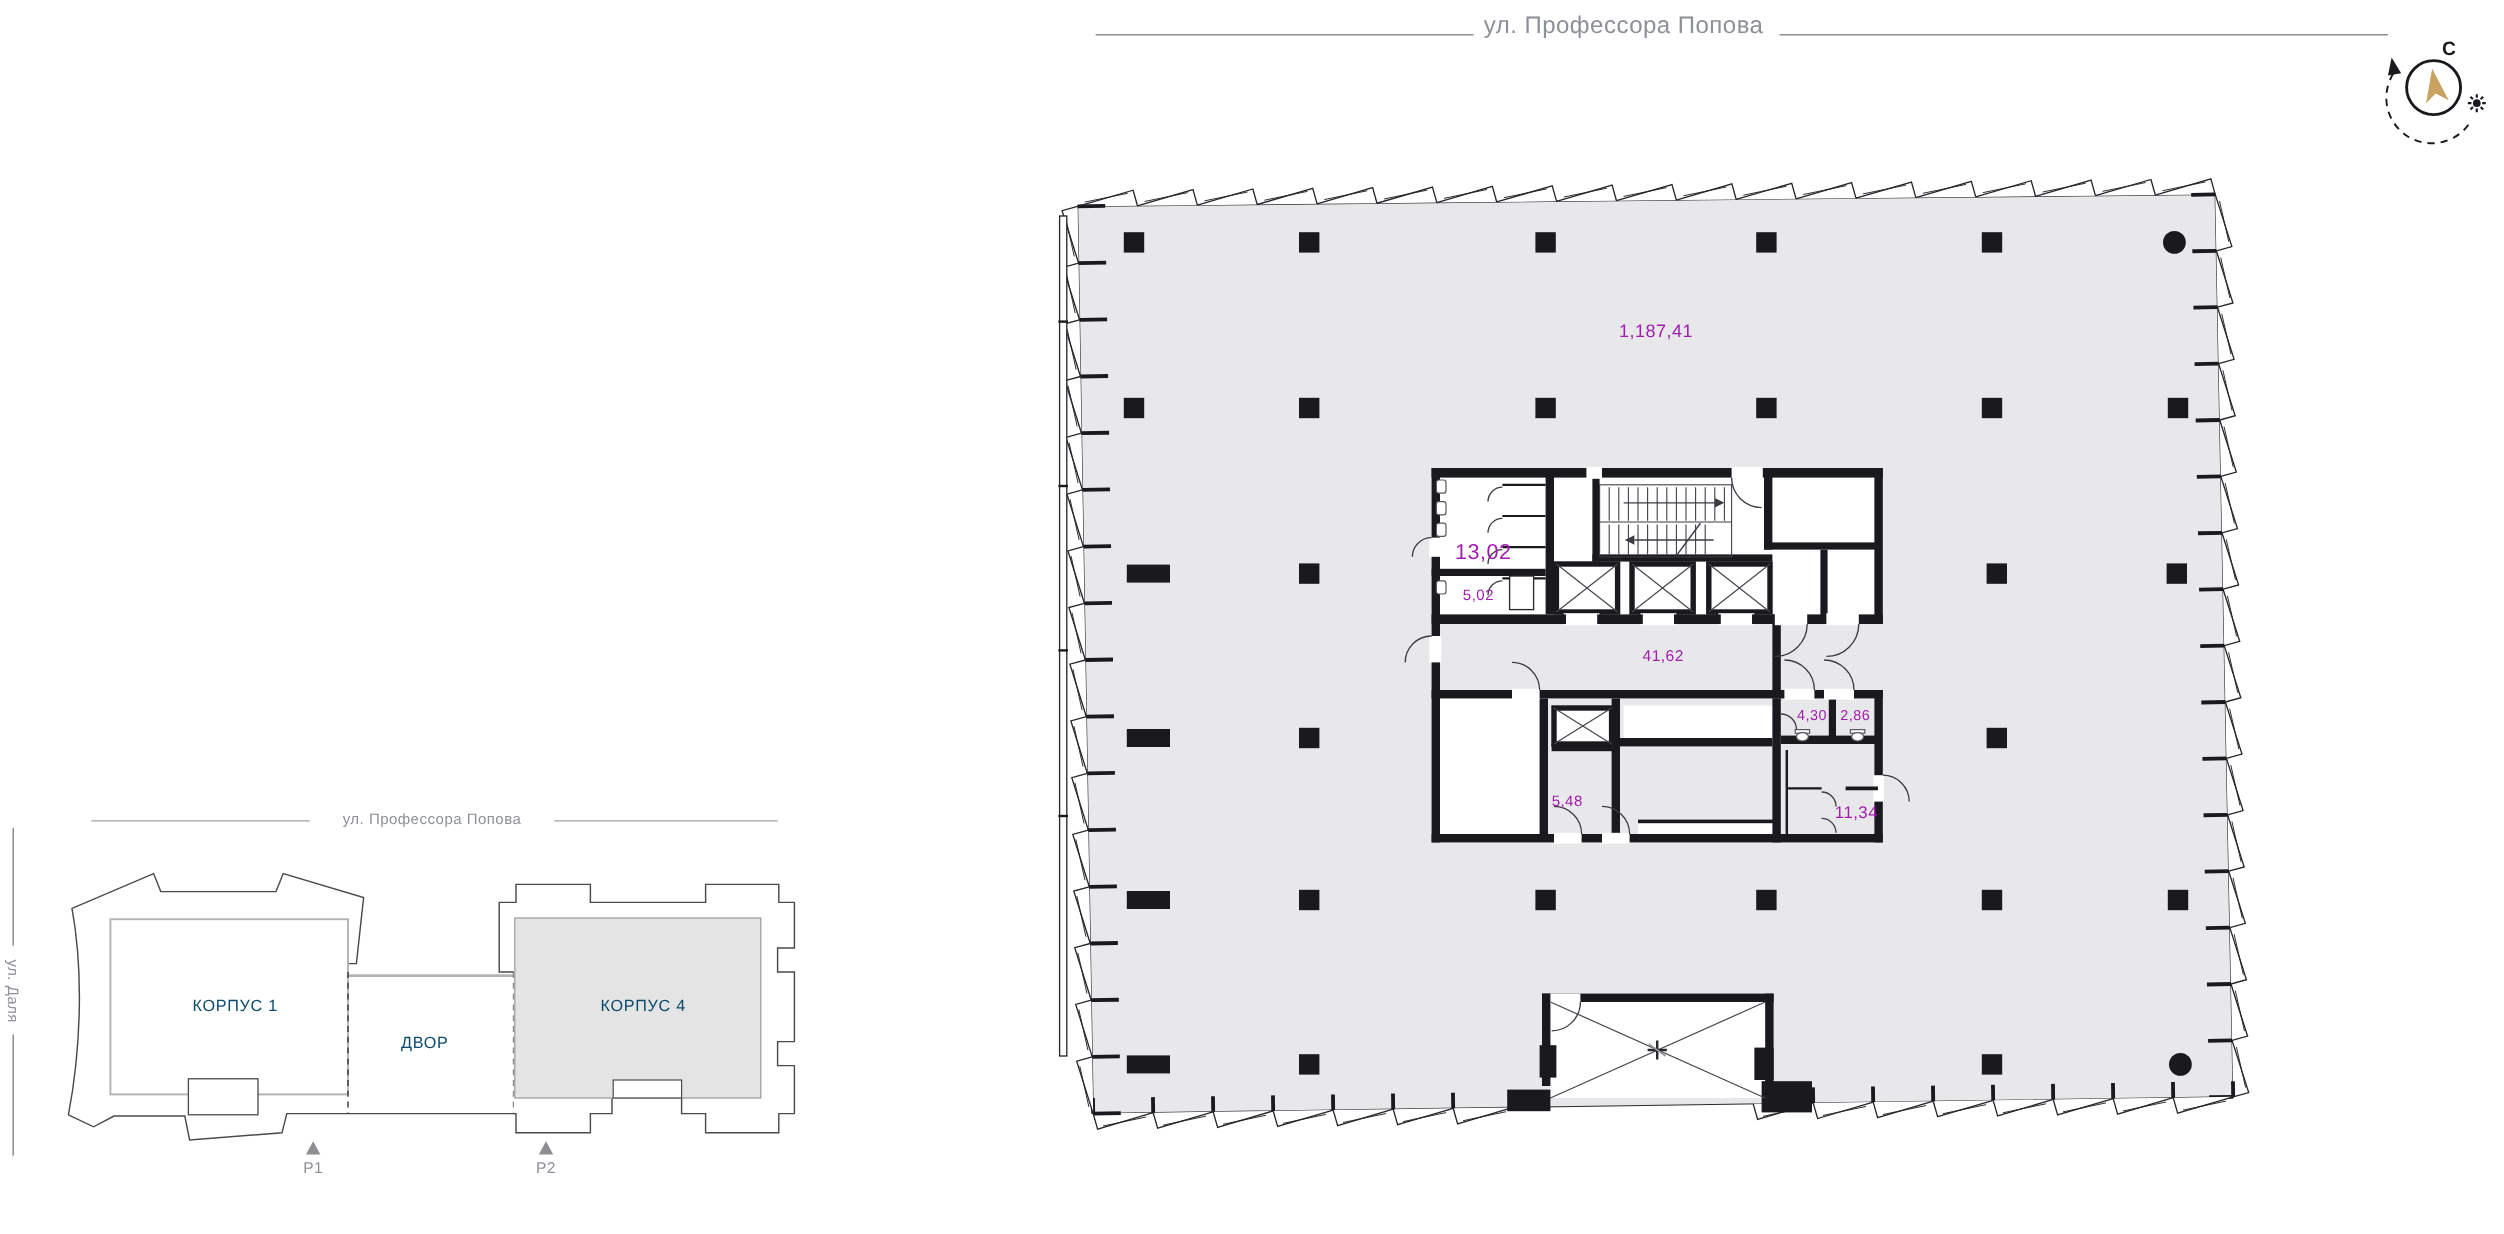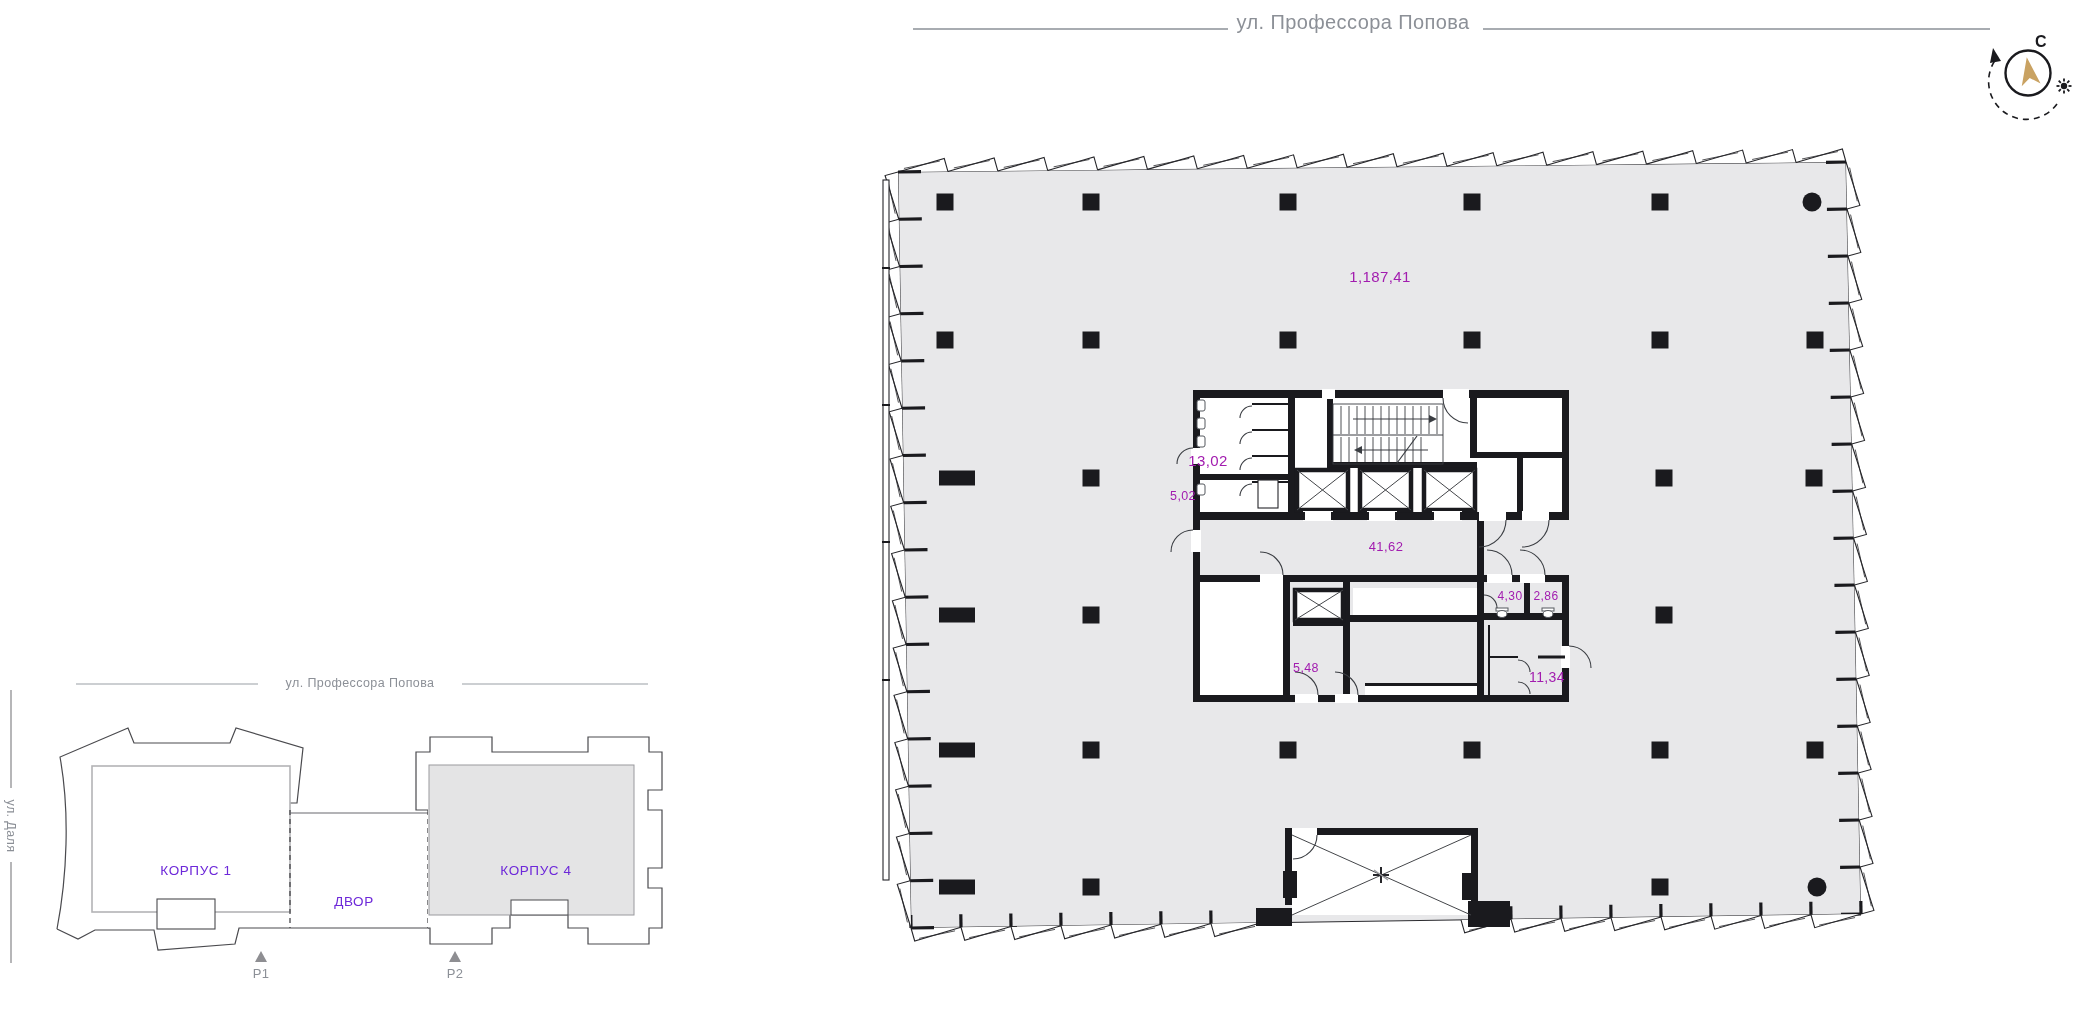--- a/index.html
+++ b/index.html
@@ -2,21 +2,21 @@
 <html><head>
 <meta charset="utf-8">
 <style>
   html,body{margin:0;padding:0;background:#fff;}
   #canvas{position:relative;width:2087px;height:1028px;background:#fff;overflow:hidden;
           font-family:"Liberation Sans",sans-serif;text-align:center;}
   #plan-svg{position:absolute;left:0;top:0;width:2087px;height:1028px;}
   .lbl{position:absolute;transform:translate(-50%,-50%);white-space:nowrap;
        color:#a21caf;letter-spacing:.4px;}
   .street{color:#8c9097;}
-  .bldg{color:#6d28d9;letter-spacing:.6px;margin-top:32px;}
+  .bldg{color:#0c4a6e;letter-spacing:.6px;}
   .rot90{transform:translate(-50%,-50%) rotate(90deg);}
 </style>
 </head>
 <body>
 
 <div id="canvas">
 
   <svg id="plan-svg" viewBox="0 0 2087 1028">
 
     <g>
@@ -449,20 +449,20 @@
 
   <div class="lbl bldg" style="left:196px;top:838px;font-size:13.5px">КОРПУС 1</div>
   <div class="lbl bldg" style="left:536px;top:838px;font-size:13.5px">КОРПУС 4</div>
   <div class="lbl bldg" style="left:354px;top:869px;font-size:13.5px">ДВОР</div>
   <div class="lbl street" style="left:261px;top:973px;font-size:13px">P1</div>
   <div class="lbl street" style="left:455px;top:973px;font-size:13px">P2</div>
 
   <div class="lbl" style="left:2041px;top:42px;font-size:16px;color:#1a1a1e;font-weight:bold">С</div>
 
   <div class="lbl" style="left:1380px;top:276px;font-size:15px">1,187,41</div>
-  <div class="lbl" style="left:1208px;top:460px;font-size:15px">13,02</div>
-  <div class="lbl" style="left:1183px;top:496px;font-size:12.5px">5,02</div>
+  <div class="lbl" style="left:1236px;top:460px;font-size:18px">13,02</div>
+  <div class="lbl" style="left:1232px;top:496px;font-size:12.5px">5,02</div>
   <div class="lbl" style="left:1386px;top:546px;font-size:13px">41,62</div>
   <div class="lbl" style="left:1510px;top:596px;font-size:12px">4,30</div>
   <div class="lbl" style="left:1546px;top:596px;font-size:12px">2,86</div>
   <div class="lbl" style="left:1306px;top:668px;font-size:12.5px">5,48</div>
   <div class="lbl" style="left:1547px;top:677px;font-size:14px">11,34</div>
 </div>
 
 </body></html>

